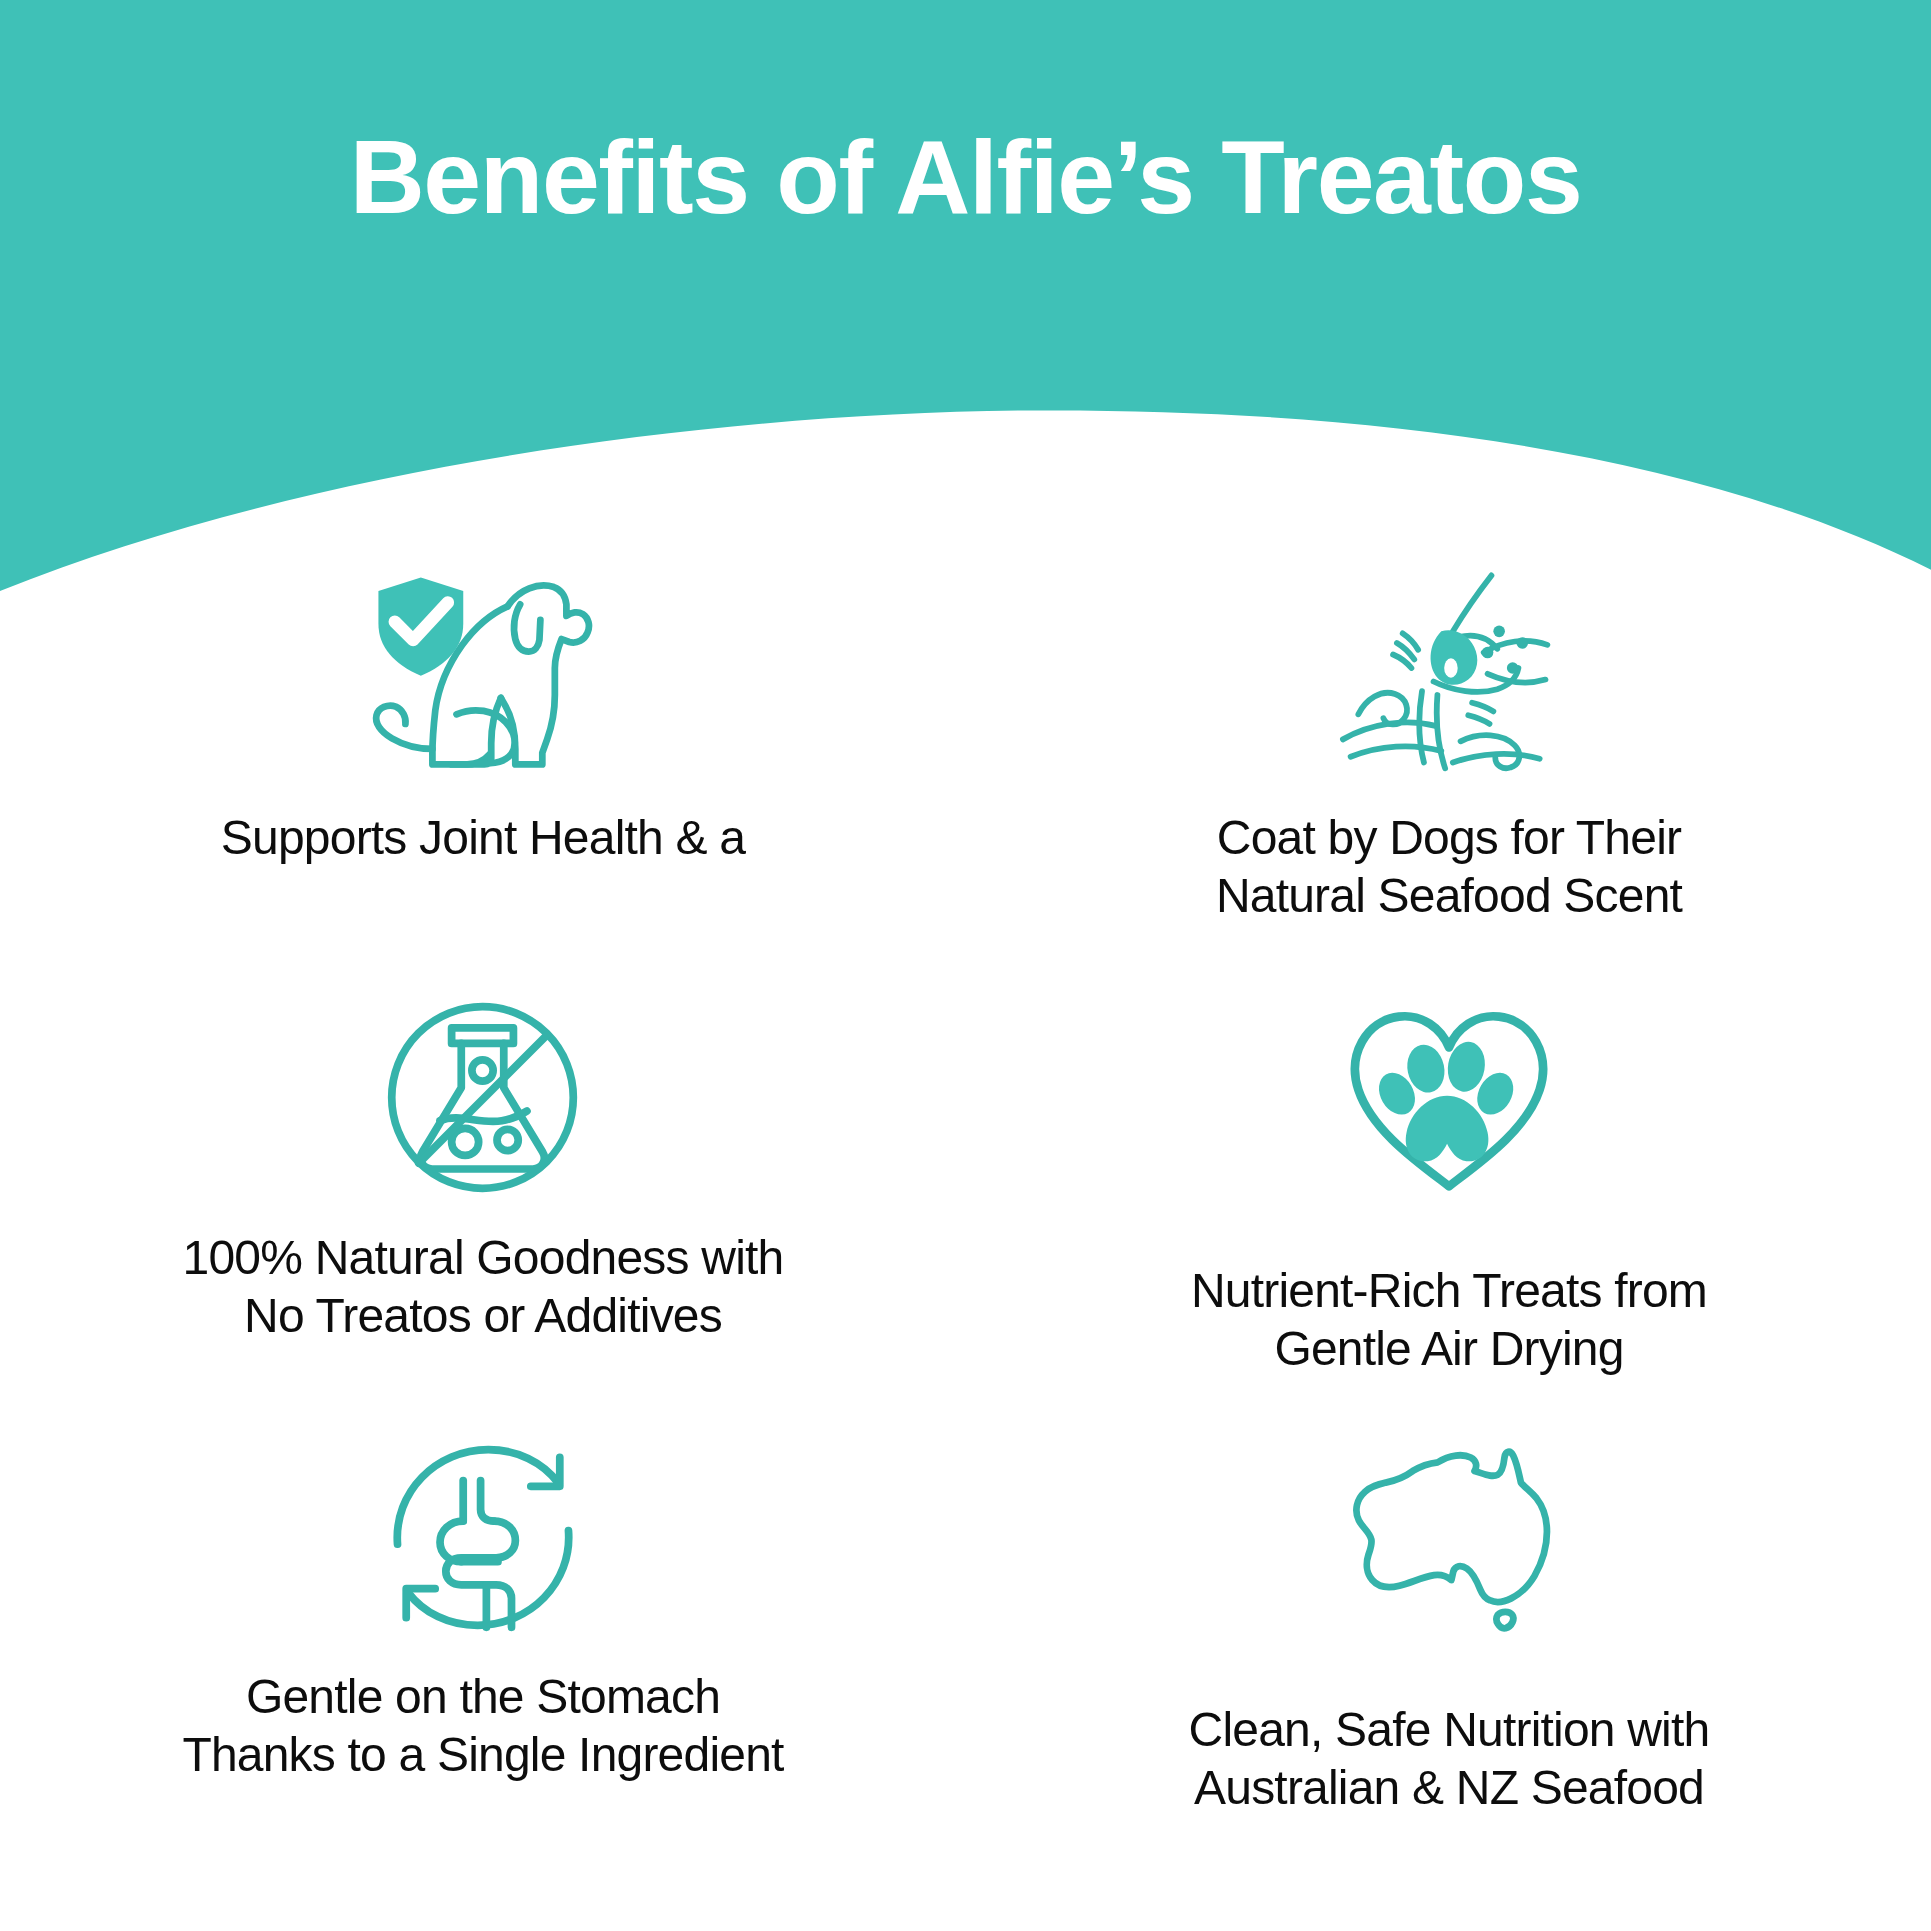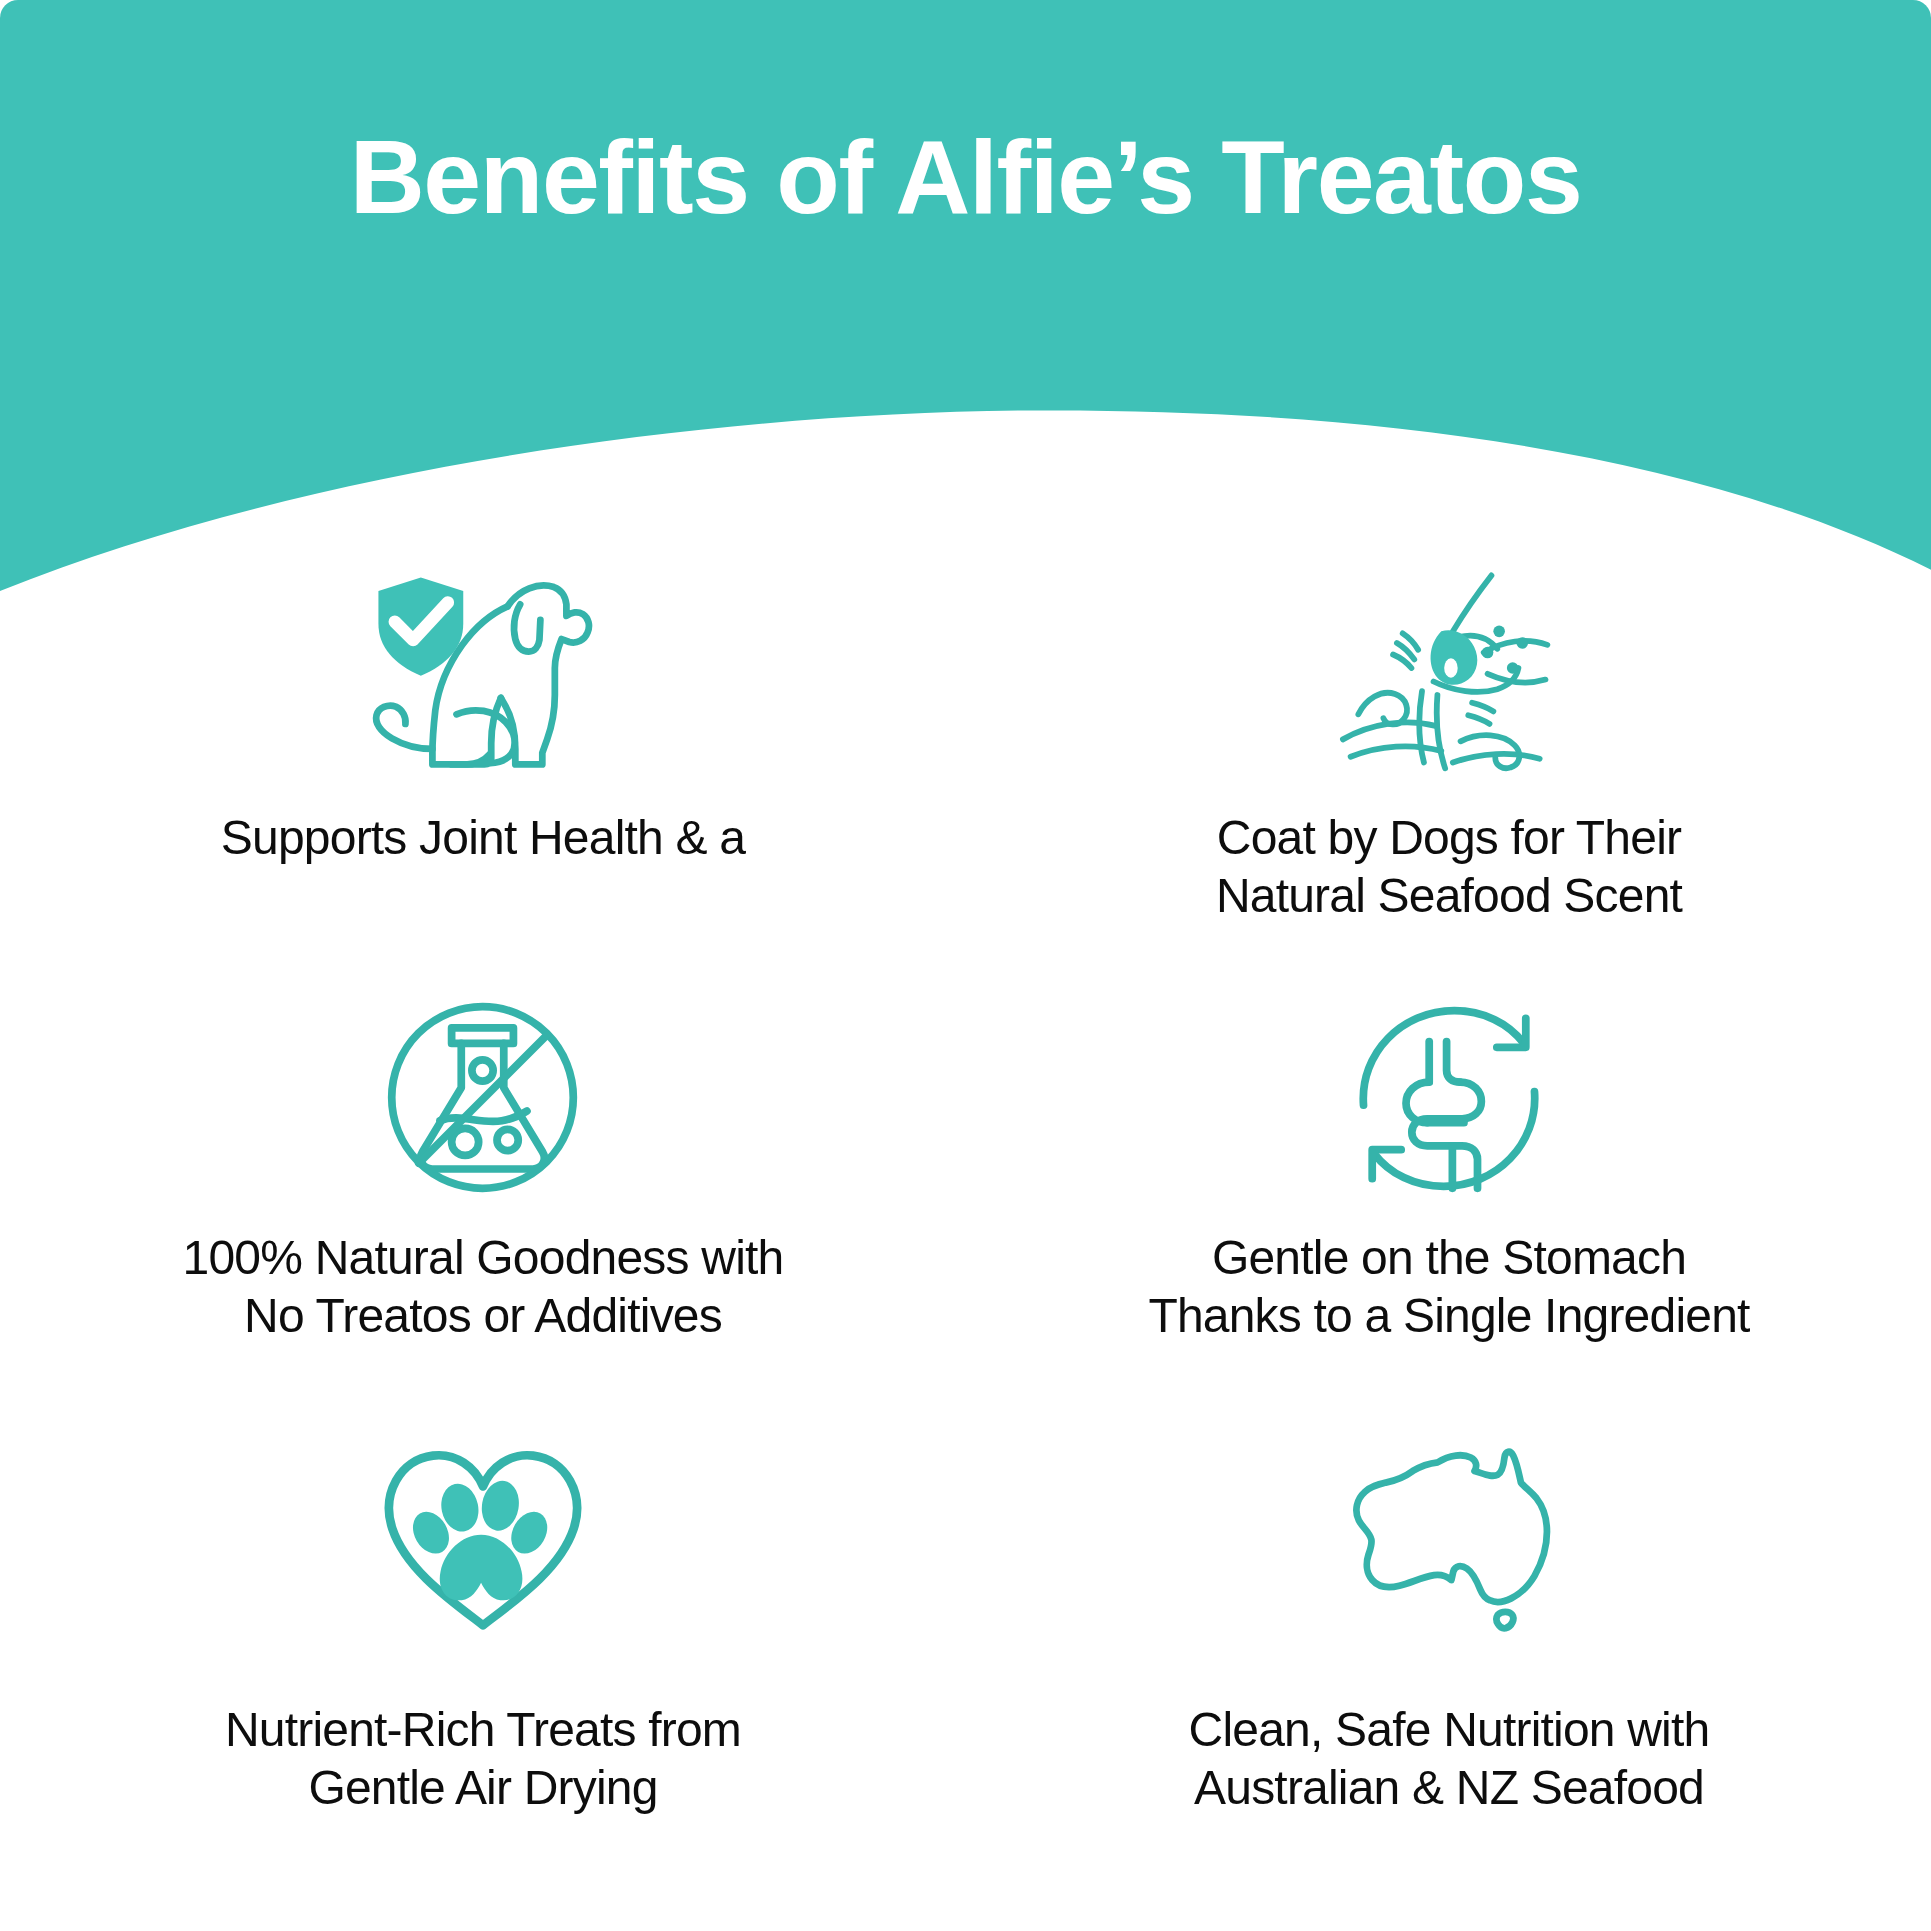--- a/index.html
+++ b/index.html
@@ -14,21 +14,20 @@
     font-family: "Liberation Sans", sans-serif;
     overflow: hidden;
   }
 
   #poster {
     position: relative;
     width: 1931px;
     height: 1931px;
     background: #ffffff;
     overflow: hidden;
-    border-radius: 18px;
   }
 
   
   .header-band {
     position: absolute;
     left: 0;
     top: 0;
     width: 1931px;
     height: 618px;
     overflow: hidden;
@@ -278,20 +277,53 @@
             <path d="M36,170 L168,38"></path>
           </g>
         </svg>
       </div>
       <div class="caption">
         <span>100% Natural Goodness with</span>
         <span class="l2">No Treatos or Additives</span>
       </div>
     </div>
 
+    <div class="cell r3">
+      <div class="icon-wrap">
+        <svg width="212" height="198" viewBox="0 0 220 205">
+
+          <path d="M110,192
+                   C76,166 30,134 16,92
+                   C4,56 24,20 58,16
+                   C82,13 102,28 110,48
+                   C118,28 138,13 162,16
+                   C196,20 216,56 204,92
+                   C190,134 144,166 110,192 Z" fill="none" stroke="#35B3AA" stroke-width="9" stroke-linejoin="round"></path>
+
+          <g fill="#3FC1B7">
+            <ellipse cx="86" cy="70" rx="19" ry="25" transform="rotate(-12 86 70)"></ellipse>
+            <ellipse cx="128" cy="68" rx="19" ry="26" transform="rotate(10 128 68)"></ellipse>
+            <ellipse cx="56" cy="96" rx="17" ry="23" transform="rotate(-30 56 96)"></ellipse>
+            <ellipse cx="158" cy="96" rx="17" ry="23" transform="rotate(30 158 96)"></ellipse>
+            <path d="M108,98
+                     C128,98 146,116 150,136
+                     C154,154 144,168 128,166
+                     C118,165 112,156 108,148
+                     C104,156 98,165 88,166
+                     C72,168 62,154 66,136
+                     C70,116 88,98 108,98 Z"></path>
+          </g>
+        </svg>
+      </div>
+      <div class="caption">
+        <span>Nutrient-Rich Treats from</span>
+        <span class="l2">Gentle Air Drying</span>
+      </div>
+    </div>
+
     <div class="cell r2">
       <div class="icon-wrap">
         <svg width="198" height="198" viewBox="0 0 205 205">
           <g fill="none" stroke="#35B3AA" stroke-width="8" stroke-linecap="round" stroke-linejoin="round">
 
             <path d="M14,110
                      C10,56 54,12 108,12
                      C138,12 164,25 180,46"></path>
             <path d="M152,50 L182,50 L182,20"></path>
 
@@ -316,53 +348,20 @@
                      C126,152 132,158 132,166
                      L132,196"></path>
             <path d="M80,128 L118,128"></path>
             <path d="M106,152 L106,196"></path>
           </g>
         </svg>
       </div>
       <div class="caption">
         <span>Gentle on the Stomach</span>
         <span class="l2">Thanks to a Single Ingredient</span>
-      </div>
-    </div>
-
-    <div class="cell r3">
-      <div class="icon-wrap">
-        <svg width="212" height="198" viewBox="0 0 220 205">
-
-          <path d="M110,192
-                   C76,166 30,134 16,92
-                   C4,56 24,20 58,16
-                   C82,13 102,28 110,48
-                   C118,28 138,13 162,16
-                   C196,20 216,56 204,92
-                   C190,134 144,166 110,192 Z" fill="none" stroke="#35B3AA" stroke-width="9" stroke-linejoin="round"></path>
-
-          <g fill="#3FC1B7">
-            <ellipse cx="86" cy="70" rx="19" ry="25" transform="rotate(-12 86 70)"></ellipse>
-            <ellipse cx="128" cy="68" rx="19" ry="26" transform="rotate(10 128 68)"></ellipse>
-            <ellipse cx="56" cy="96" rx="17" ry="23" transform="rotate(-30 56 96)"></ellipse>
-            <ellipse cx="158" cy="96" rx="17" ry="23" transform="rotate(30 158 96)"></ellipse>
-            <path d="M108,98
-                     C128,98 146,116 150,136
-                     C154,154 144,168 128,166
-                     C118,165 112,156 108,148
-                     C104,156 98,165 88,166
-                     C72,168 62,154 66,136
-                     C70,116 88,98 108,98 Z"></path>
-          </g>
-        </svg>
-      </div>
-      <div class="caption">
-        <span>Nutrient-Rich Treats from</span>
-        <span class="l2">Gentle Air Drying</span>
       </div>
     </div>
 
     <div class="cell r3">
       <div class="icon-wrap">
         <svg width="208" height="193" viewBox="0 0 215 200">
           <g fill="none" stroke="#35B3AA" stroke-width="7" stroke-linecap="round" stroke-linejoin="round">
 
             <path d="M96,20
                      C108,12 122,11 130,15

